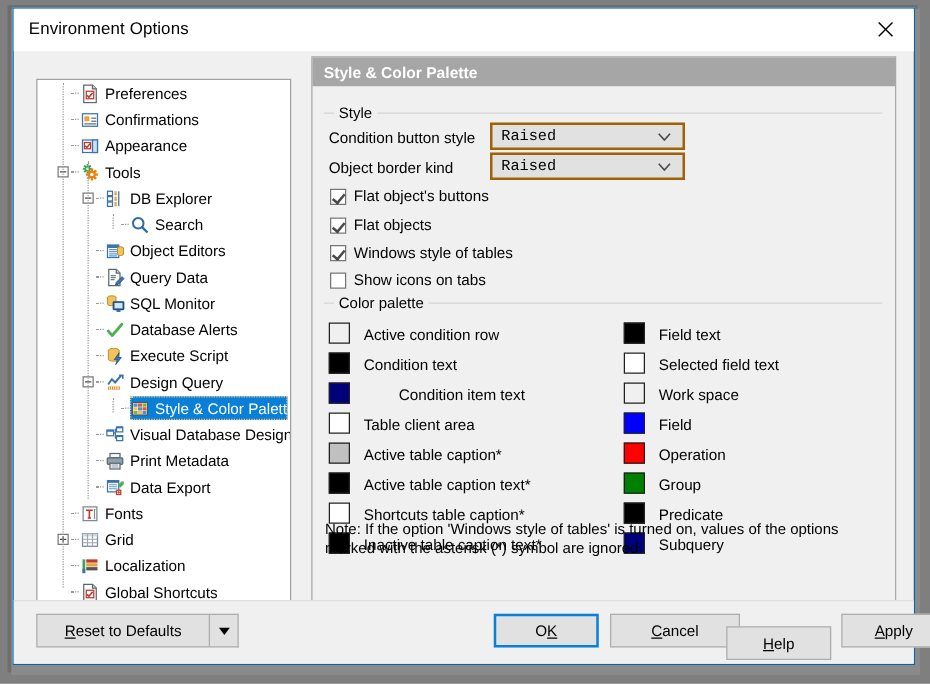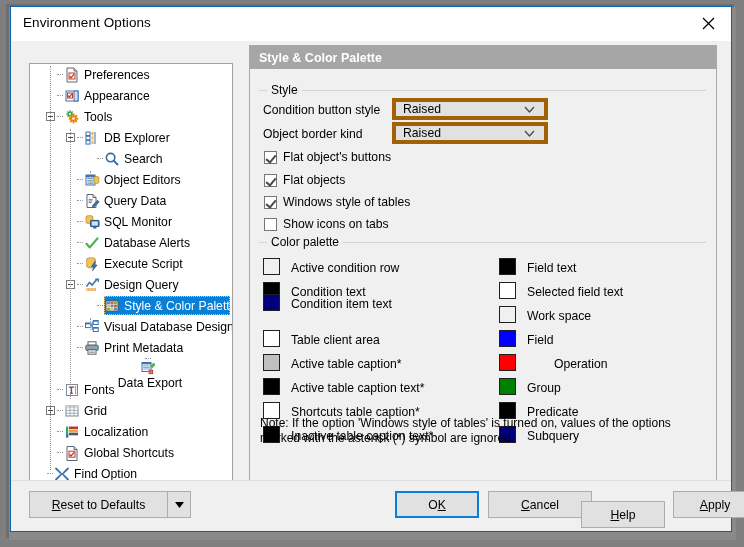--- a/index.html
+++ b/index.html
@@ -82,22 +82,22 @@
   .grouptitle{
     position:absolute;top:-7px;left:8px;background:#f0f0f0;
     padding:0 4px;font-size:12px;color:#000;
   }
   .grouphr{
     position:absolute;left:0;right:0;top:0;height:1px;background:#d4d4d4;
   }
   .fieldlabel{position:absolute;font-size:12.2px;}
   .combo{
     position:absolute;height:22px;background:#e1e1e1;
-    border:4px solid #a16207;box-sizing:border-box;
-    display:flex;align-items:center;cursor:default;
+    border:2px solid #a16207;box-sizing:border-box;
+    display:flex;align-items:center;cursor:default;font-family:Liberation Mono, monospace;
   }
   .combo .cval{padding-left:7px;font-size:12.2px;flex:1;}
   .combo .carrow{padding-right:9px;display:flex;align-items:center;}
   .chk{
     position:absolute;display:flex;align-items:center;cursor:default;
   }
   .chkbox{
     width:13px;height:13px;border:1px solid #767676;background:#fff;
     box-sizing:border-box;position:relative;flex:0 0 auto;
   }
@@ -162,20 +162,34 @@
           <span style="width: 6px; height: 1px; border-top: 1px dotted rgb(154, 154, 154); flex: 0 0 auto; margin-right: 1px;"></span>
           <span style="width: 16px; height: 16px; flex: 0 0 auto; display: flex; align-items: center;">
             <svg class="ico" viewBox="0 0 16 16" width="16" height="16">
               <path d="M3 1h7l3 3v11H3z" fill="#fff" stroke="#5b6770" stroke-width="1"></path>
               <path d="M10 1v3h3" fill="#d7dde0" stroke="#5b6770"></path>
               <rect x="5" y="6" width="6" height="6" fill="#fff" stroke="#c0392b"></rect>
               <path d="M5.6 9.2l1.5 1.6 3-3.6" fill="none" stroke="#c0392b" stroke-width="1.3"></path>
             </svg>
           </span>
           <span class="tlabel">Preferences</span>
+        </div>
+        <div class="tnode" style="padding-left: 14px;">
+          <span style="width: 13px; flex: 0 0 auto; display: flex; align-items: center; justify-content: center;"></span>
+          <span style="width: 6px; height: 1px; border-top: 1px dotted rgb(154, 154, 154); flex: 0 0 auto; margin-right: 1px;"></span>
+          <span style="width: 16px; height: 16px; flex: 0 0 auto; display: flex; align-items: center;">
+            <svg class="ico" viewBox="0 0 16 16" width="16" height="16">
+              <rect x="2" y="3" width="12" height="10" fill="#fff" stroke="#3b73af"></rect>
+              <rect x="3.5" y="5" width="4" height="4" fill="#e8a33d"></rect>
+              <rect x="9" y="6" width="4" height="1.2" fill="#7d8a94"></rect>
+              <rect x="9" y="8.4" width="4" height="1.2" fill="#7d8a94"></rect>
+              <rect x="3.5" y="10.5" width="9.5" height="1.2" fill="#7d8a94"></rect>
+            </svg>
+          </span>
+          <span class="tlabel">Confirmations</span>
         </div>
         <div class="tnode" style="padding-left: 14px;">
           <span style="width: 13px; flex: 0 0 auto; display: flex; align-items: center; justify-content: center;"></span>
           <span style="width: 6px; height: 1px; border-top: 1px dotted rgb(154, 154, 154); flex: 0 0 auto; margin-right: 1px;"></span>
           <span style="width: 16px; height: 16px; flex: 0 0 auto; display: flex; align-items: center;">
             <svg class="ico" viewBox="0 0 16 16" width="16" height="16">
               <rect x="2" y="3" width="12" height="10" fill="#fff" stroke="#3b73af"></rect>
               <rect x="10" y="3" width="4" height="10" fill="#cfe0f0" stroke="#3b73af"></rect>
               <rect x="3.5" y="5" width="5" height="5" fill="#fff" stroke="#c0392b"></rect>
               <path d="M4.1 7.6l1.3 1.4 2.6-3.1" fill="none" stroke="#c0392b" stroke-width="1.2"></path>
@@ -364,21 +378,21 @@
             <svg class="ico" viewBox="0 0 16 16" width="16" height="16">
               <rect x="4" y="1.8" width="8" height="3.4" fill="#fff" stroke="#5b6770"></rect>
               <rect x="1.8" y="5.2" width="12.4" height="5.2" rx=".8" fill="#8ea1ad" stroke="#5b6770"></rect>
               <rect x="11.5" y="6.4" width="1.6" height="1.3" fill="#3fc1d6"></rect>
               <rect x="4" y="9.6" width="8" height="4.6" fill="#fff" stroke="#5b6770"></rect>
               <path d="M5.2 11h5.6M5.2 12.6h5.6" stroke="#8b949b" stroke-width=".9"></path>
             </svg>
           </span>
           <span class="tlabel">Print Metadata</span>
         </div>
-        <div class="tnode" style="padding-left: 34px; flex-direction: column;">
+        <div class="tnode" style="padding-left: 34px;">
           <span style="width: 13px; flex: 0 0 auto; display: flex; align-items: center; justify-content: center;"></span>
           <span style="width: 6px; height: 1px; border-top: 1px dotted rgb(154, 154, 154); flex: 0 0 auto; margin-right: 1px;"></span>
           <span style="width: 16px; height: 16px; flex: 0 0 auto; display: flex; align-items: center;">
             <svg class="ico" viewBox="0 0 16 16" width="16" height="16">
               <rect x="2" y="2.5" width="9" height="9" fill="#fff" stroke="#3b73af"></rect>
               <rect x="2" y="2.5" width="9" height="1.8" fill="#3b73af"></rect>
               <path d="M3.2 5.8h6.6M3.2 7.4h6.6M3.2 9h6.6" stroke="#5e9ad6" stroke-width=".9"></path>
               <path d="M10.2 6.2l2.6-2.6 2 2-2.6 2.6z" fill="#4caf50"></path>
               <path d="M12.2 3.2h2.8v2.8" fill="#4caf50"></path>
               <rect x="9.2" y="10.2" width="3.4" height="3.4" fill="#fff" stroke="#c0392b"></rect>
@@ -509,21 +523,21 @@
         <div class="grouptitle">Color palette</div>
         <div id="swatches-left">
             <div class="swrow" style="left: 4px; top: 16px;">
               <span class="swatch" style="background: rgb(240, 240, 240);"></span>
               <span class="swlabel">Active condition row</span>
             </div>
             <div class="swrow" style="left: 4px; top: 40px;">
               <span class="swatch" style="background: rgb(0, 0, 0);"></span>
               <span class="swlabel">Condition text</span>
             </div>
-            <div class="swrow" style="left: 4px; top: 52px;">
+            <div class="swrow" style="left: 4px; top: 64px; gap: 28px;">
               <span class="swatch" style="background: rgb(0, 0, 123);"></span>
               <span class="swlabel">Condition item text</span>
             </div>
             <div class="swrow" style="left: 4px; top: 88px;">
               <span class="swatch" style="background: rgb(255, 255, 255);"></span>
               <span class="swlabel">Table client area</span>
             </div>
             <div class="swrow" style="left: 4px; top: 112px;">
               <span class="swatch" style="background: rgb(192, 192, 192);"></span>
               <span class="swlabel">Active table caption*</span>
@@ -551,21 +565,21 @@
               <span class="swlabel">Selected field text</span>
             </div>
             <div class="swrow" style="left: 240px; top: 64px;">
               <span class="swatch" style="background: rgb(240, 240, 240);"></span>
               <span class="swlabel">Work space</span>
             </div>
             <div class="swrow" style="left: 240px; top: 88px;">
               <span class="swatch" style="background: rgb(0, 0, 255);"></span>
               <span class="swlabel">Field</span>
             </div>
-            <div class="swrow" style="left: 240px; top: 112px; gap: 27px;">
+            <div class="swrow" style="left: 240px; top: 112px;">
               <span class="swatch" style="background: rgb(255, 0, 0);"></span>
               <span class="swlabel">Operation</span>
             </div>
             <div class="swrow" style="left: 240px; top: 136px;">
               <span class="swatch" style="background: rgb(0, 128, 0);"></span>
               <span class="swlabel">Group</span>
             </div>
             <div class="swrow" style="left: 240px; top: 160px;">
               <span class="swatch" style="background: rgb(0, 0, 0);"></span>
               <span class="swlabel">Predicate</span>

